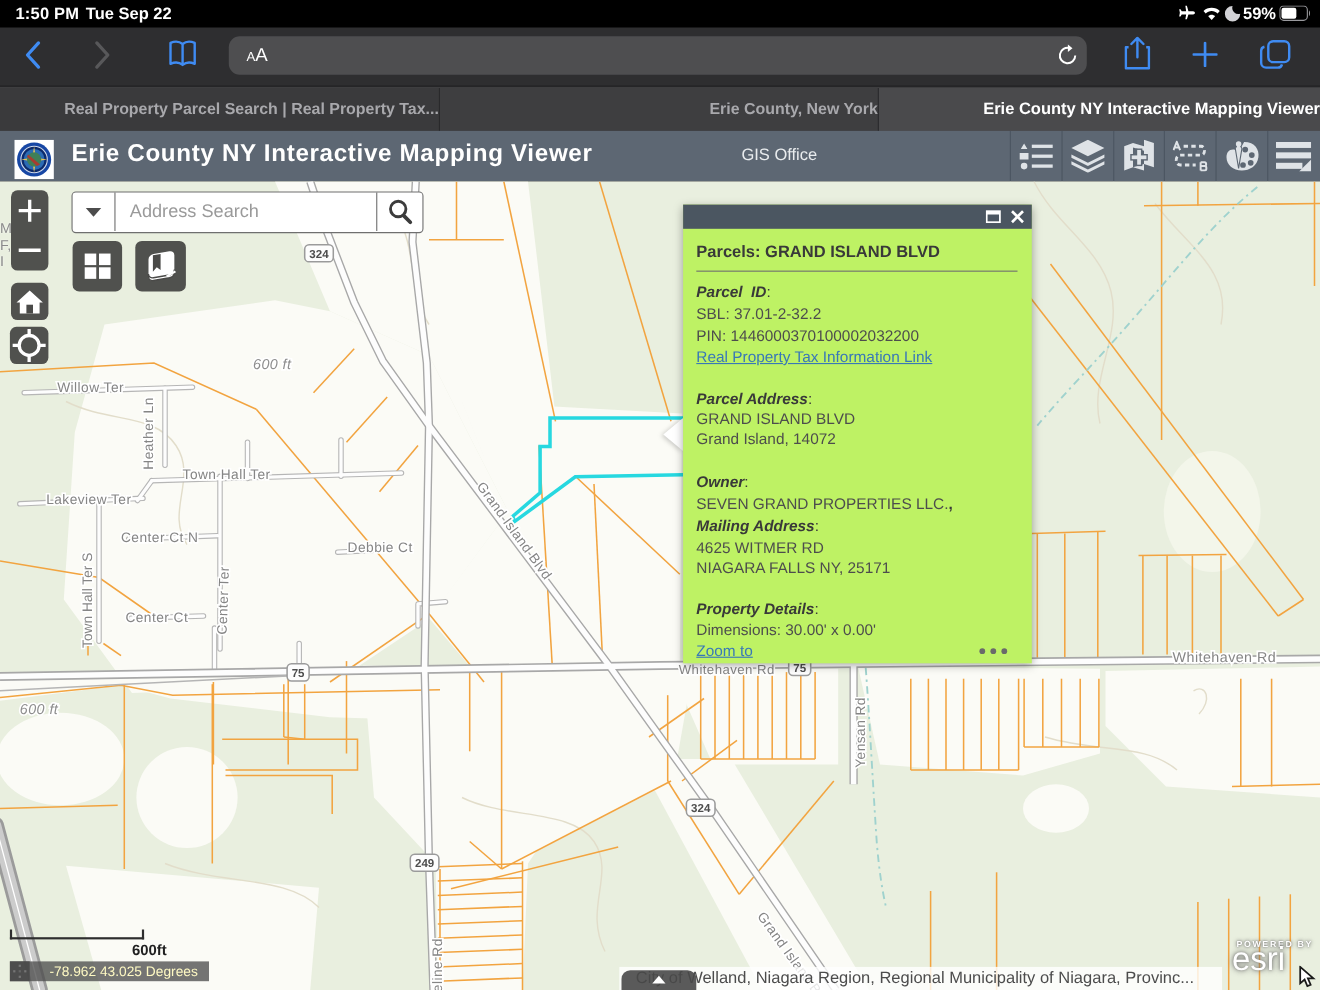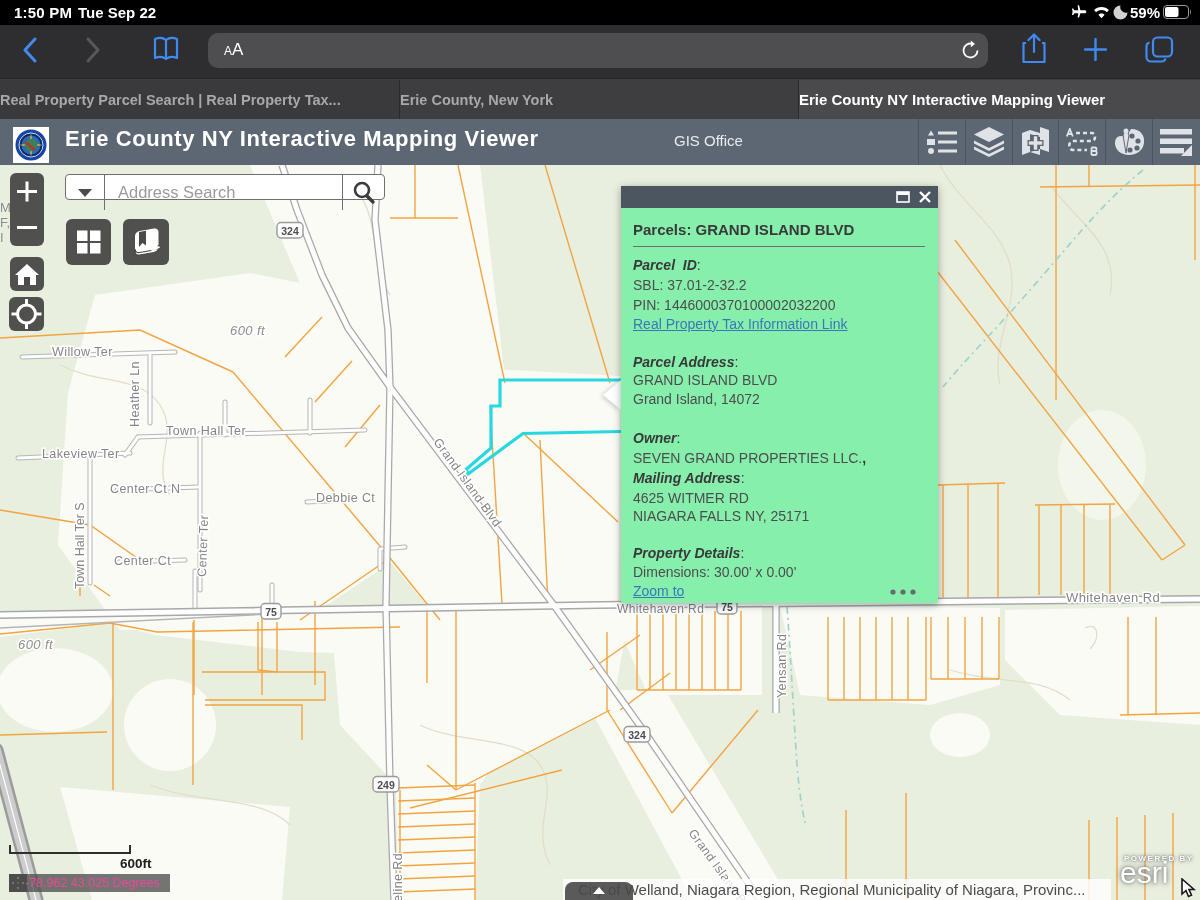--- a/index.html
+++ b/index.html
@@ -11,49 +11,49 @@
   #status .date{position:absolute;left:78px;top:4px;font-size:15px;font-weight:700;text-align:center;}
   #status .pct{position:absolute;left:1130px;top:4px;font-size:15px;font-weight:600;}
   
   #toolbar{position:absolute;top:25px;left:0;width:1200px;height:53px;background:#2e2e30;}
   #urlpill{position:absolute;left:208px;top:8px;width:780px;height:35px;background:#4e4e50;border-radius:10px;color:#fff;}
   #urlpill .aa{position:absolute;left:16px;top:7px;font-size:17px;color:#fff;}
   #urlpill .aa span{font-size:12px;}
   #urlpill .url{position:absolute;left:0;right:0;top:8px;text-align:center;font-size:16.5px;color:#fff;}
   
   #tabbar{position:absolute;top:78px;left:0;width:1200px;height:41px;background:#3e3e40;border-top:1px solid #232325;}
-  .tab{position:absolute;top:1px;height:40px;line-height:40px;text-align:left;font-size:14.5px;font-weight:700;color:#a8a8ac;overflow:hidden;}
+  .tab{position:absolute;top:1px;height:40px;line-height:40px;text-align:right;font-size:14.5px;font-weight:700;color:#a8a8ac;overflow:hidden;}
   #tab1{left:0;width:399px;border-right:1px solid #29292b;background:#3a3a3c;}
   #tab2{left:400px;width:398px;border-right:1px solid #29292b;background:#3e3e40;}
   #tab3{left:799px;width:401px;background:#4a4a4c;color:#fff;font-size:15px;}
   
   #appheader{position:absolute;top:119px;left:0;width:1200px;height:46px;background:#5d6773;}
   #appheader .title{position:absolute;left:65px;top:7px;font-size:22px;font-weight:700;color:#fff;letter-spacing:.6px;}
   #appheader .sub{position:absolute;left:674px;top:13px;font-size:15px;color:#e9ecee;}
   .hsep{position:absolute;top:119px;width:1px;height:46px;background:#4b5561;}
   
   #map{position:absolute;top:165px;left:0;width:1200px;height:735px;background:#eaf0e0;}
   
   .darkbtn{position:absolute;background:rgba(72,72,70,.95);border-radius:6px;}
-  #search{position:absolute;left:65px;top:174px;width:320px;height:26px;background:#fff;border:1.5px solid #6f6f6f;border-radius:4px;box-sizing:border-box;}
+  #search{position:absolute;left:65px;top:174px;width:320px;height:38px;background:#fff;border:1.5px solid #6f6f6f;border-radius:4px;box-sizing:border-box;}
   #search .dd{position:absolute;left:0;top:0;width:38px;height:35px;border-right:1.5px solid #6f6f6f;}
   #search .ph{position:absolute;left:52px;top:8px;font-size:16.5px;color:#9a9a9a;}
   #search .mag{position:absolute;right:0;top:0;width:41px;height:35px;border-left:1.5px solid #6f6f6f;}
   
-  #popup{position:absolute;left:621px;top:186px;width:317px;height:417px;background:#86efac;box-shadow:0 2px 8px rgba(0,0,0,.35);}
+  #popup{position:absolute;left:621px;top:186px;width:317px;height:417px;background:#bef264;box-shadow:0 2px 8px rgba(0,0,0,.35);}
   #popup .phead{position:absolute;left:0;top:0;width:317px;height:22px;background:#4b5661;}
   #popup .pline{position:absolute;left:12px;font-size:14px;color:#4d4d4d;white-space:nowrap;}
   #popup .b{font-weight:700;color:#393939;}
   #popup .bi{font-weight:700;font-style:italic;color:#393939;}
   #popup a{color:#3878b8;text-decoration:underline;}
   #pointer{position:absolute;left:603px;top:380px;width:0;height:0;border-top:15px solid transparent;border-bottom:15px solid transparent;border-right:18px solid #fff;filter:drop-shadow(-2px 1px 2px rgba(0,0,0,.18));}
   
   #scalebar{position:absolute;left:9px;top:845px;width:118px;height:7px;border-left:2px solid #2e2e2e;border-right:2px solid #2e2e2e;border-bottom:2px solid #2e2e2e;}
   #scalelabel{position:absolute;left:120px;top:856px;font-size:13.5px;font-weight:700;color:#202020;}
-  #coord{position:absolute;left:9px;top:874px;height:18px;background:rgba(78,78,78,.78);color:#ec4899;font-size:12.5px;line-height:18px;padding:0 10px 0 16px;}
+  #coord{position:absolute;left:9px;top:874px;height:18px;background:rgba(78,78,78,.78);color:#fef9c3;font-size:12.5px;line-height:18px;padding:0 10px 0 36px;}
   #coordicon{position:absolute;left:9px;top:874px;width:18px;height:18px;background:rgba(52,52,52,.88);}
   #attrib{position:absolute;left:563px;top:879px;width:548px;height:21px;background:rgba(255,255,255,.8);color:#4c4c4c;font-size:15px;line-height:21px;padding-left:15px;box-sizing:border-box;white-space:nowrap;overflow:hidden;}
   #toggle{position:absolute;left:565px;top:882px;width:68px;height:18px;background:rgba(72,72,72,.9);border-radius:8px 8px 0 0;}
   #esri{position:absolute;left:1118px;top:852px;width:80px;height:46px;color:#fff;}
 </style>
 </head>
 <body>
 
 <div id="status">
   <div class="time">1:50 PM</div>

